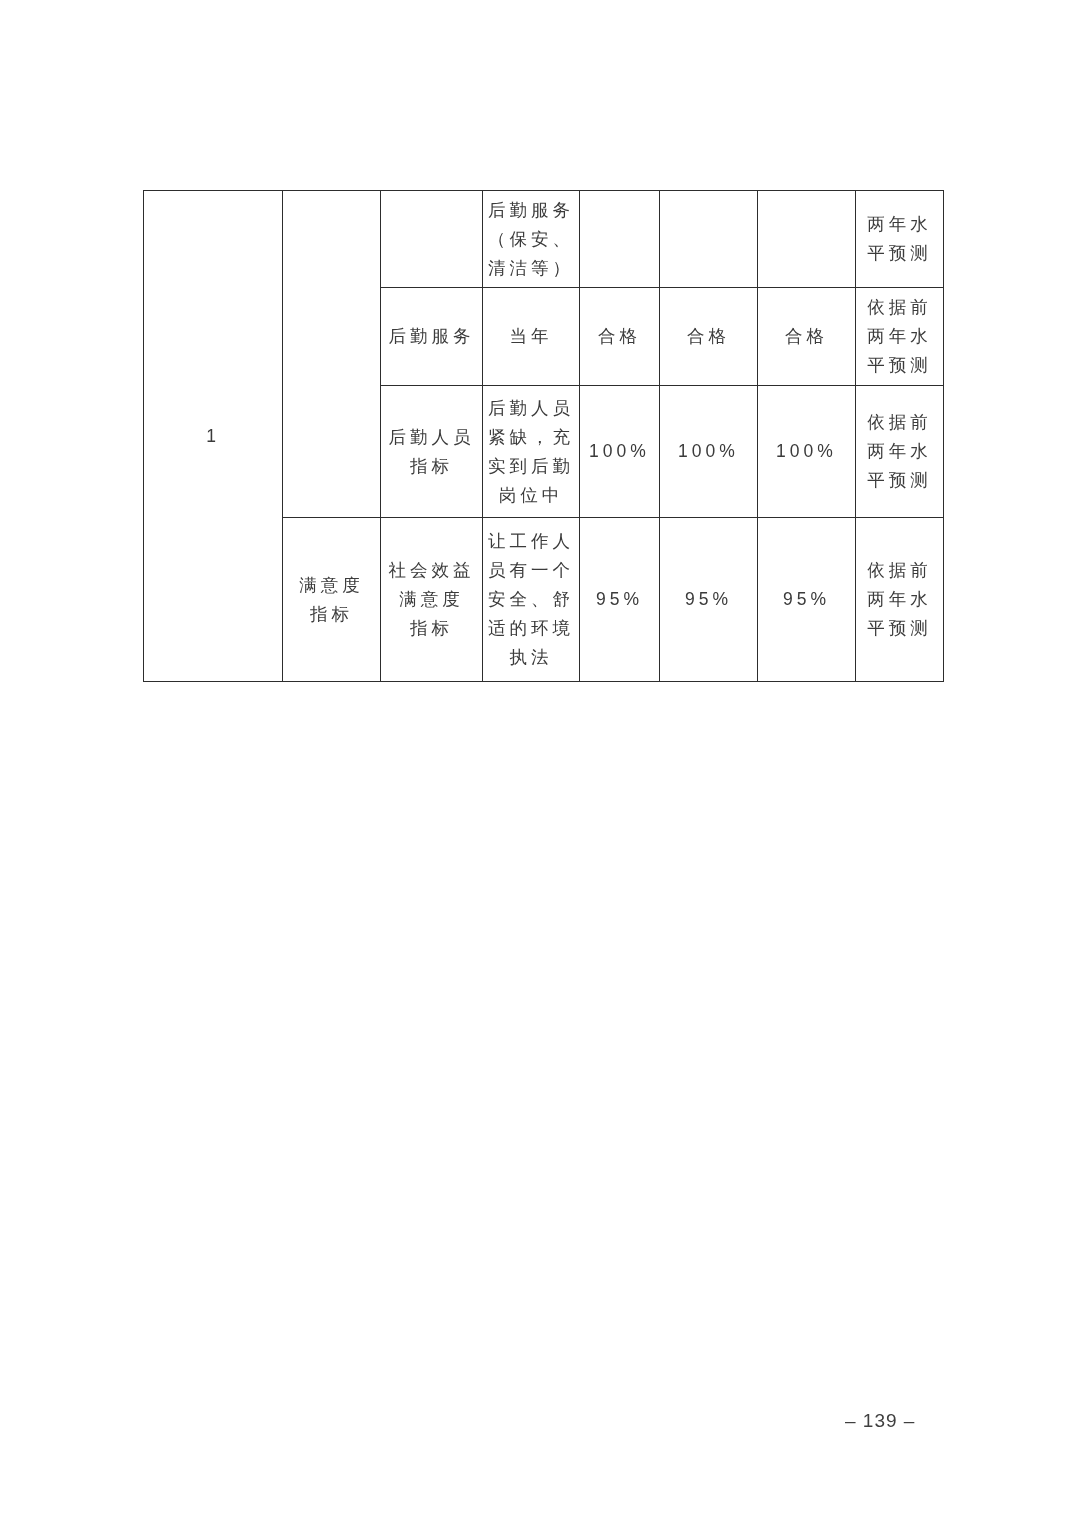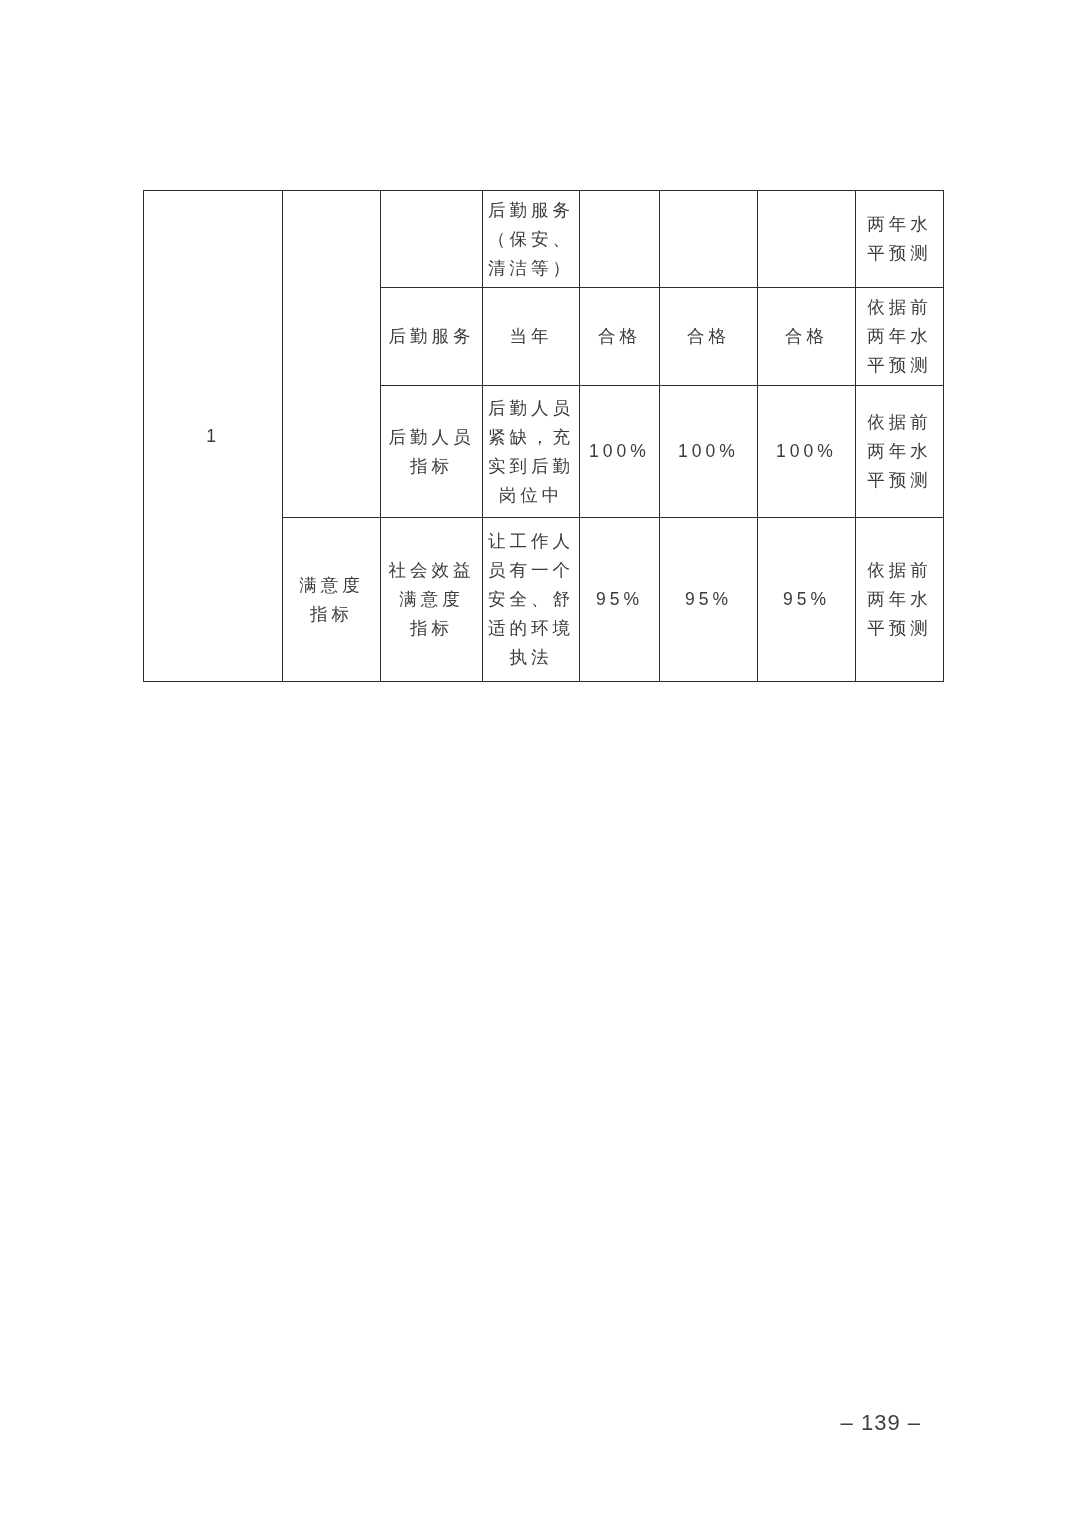--- a/index.html
+++ b/index.html
@@ -49,26 +49,26 @@
     font-family: "Liberation Sans", "DejaVu Sans", sans-serif;
     font-size: 20px;
     letter-spacing: 0.5px;
   }
   tr.r1 { height: 97px; }
   tr.r2 { height: 98px; }
   tr.r3 { height: 132px; }
   tr.r4 { height: 164px; }
   .page-number {
     position: absolute;
-    left: 816px;
+    left: 845px;
     top: 1410px;
     width: 105px;
-    text-align: right;
+    text-align: left;
     font-family: "Liberation Sans", "DejaVu Sans", sans-serif;
-    font-size: 22px;
+    font-size: 19px;
     letter-spacing: 1px;
     color: #3f3f3f;
   }
 </style>
 </head>
 <body>
 
 <div class="page">
 
   <table class="perf-table">

